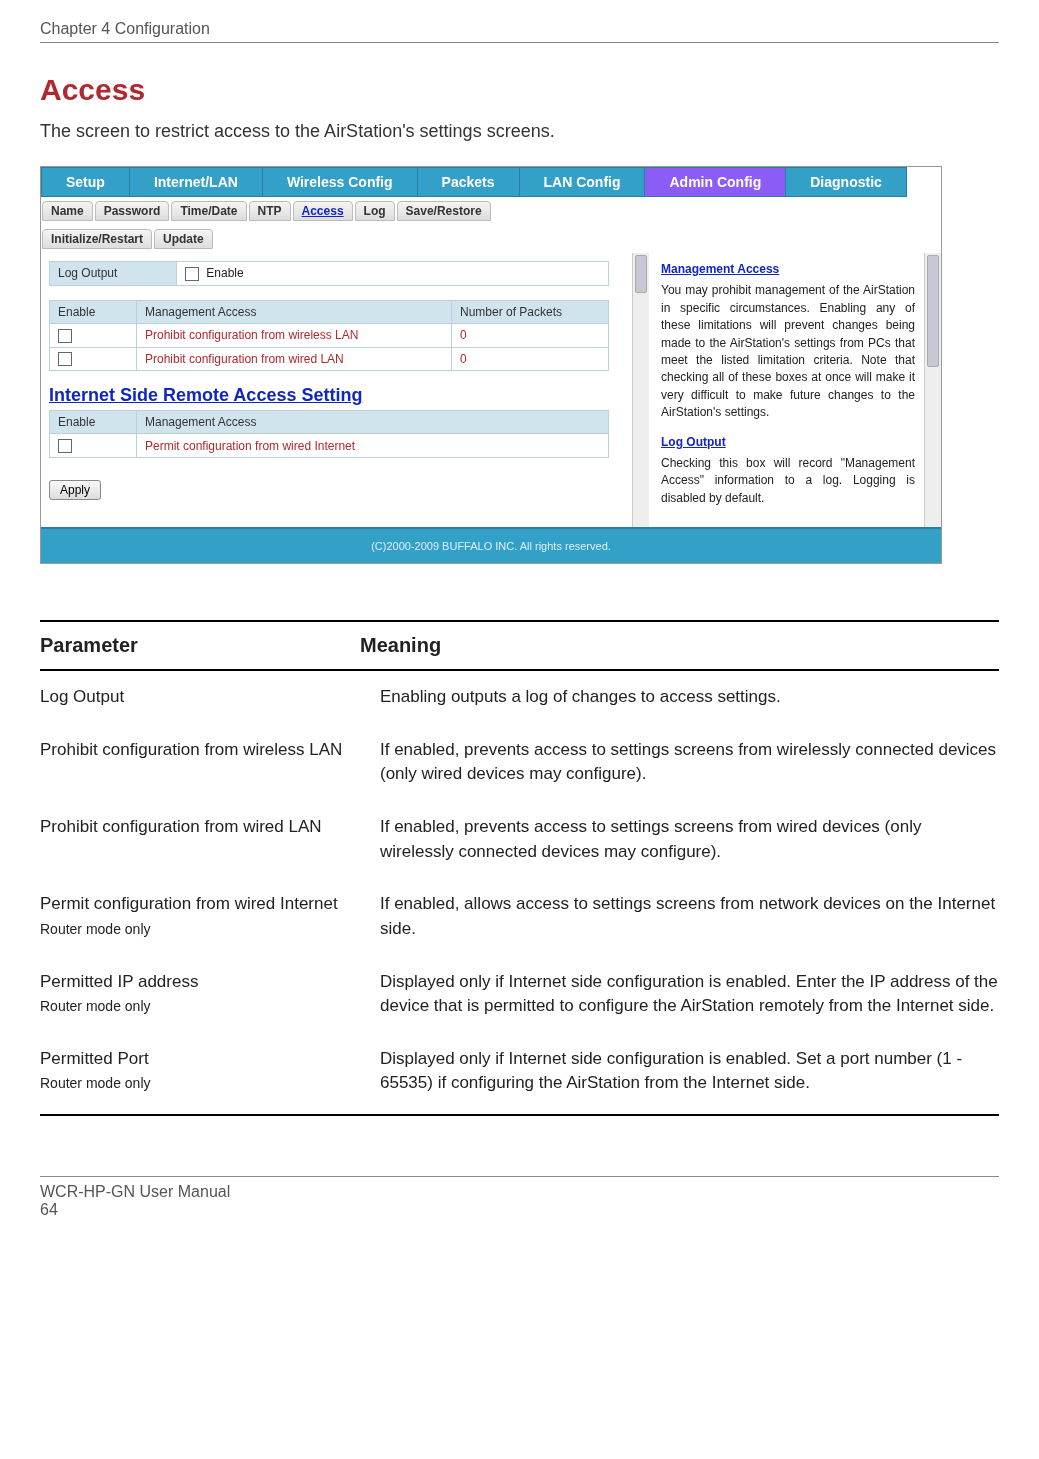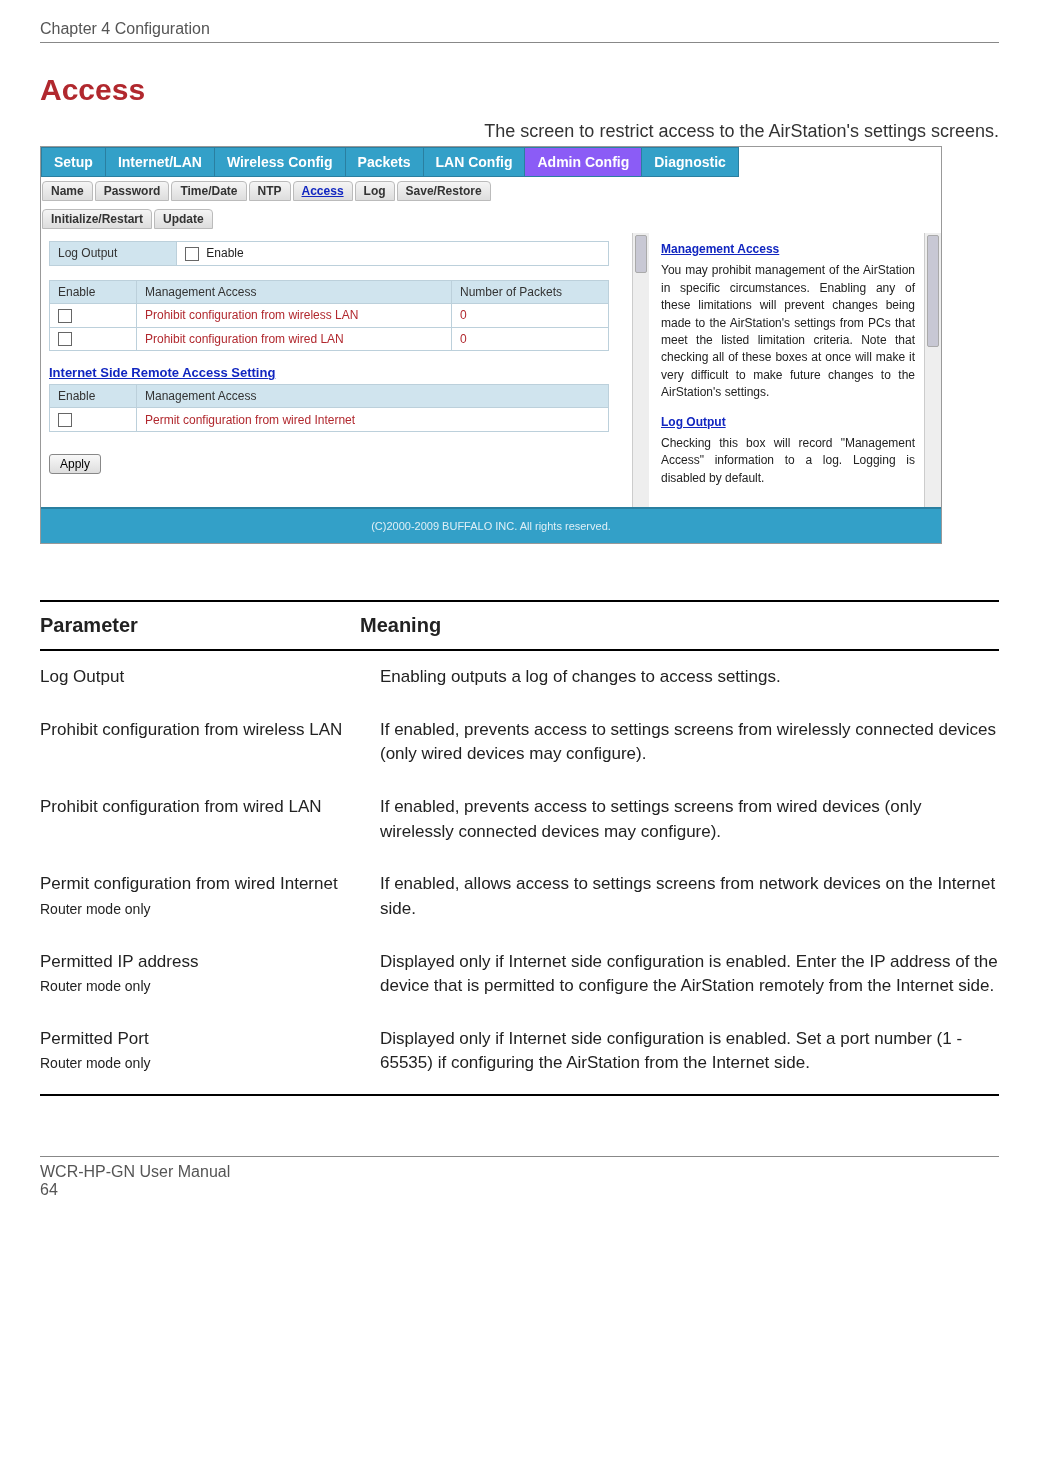--- a/index.html
+++ b/index.html
@@ -23,36 +23,35 @@
   }
   .section-title {
     font-size: 30px;
     font-weight: bold;
     color: #b1282e;
     margin: 0 0 14px 0;
   }
   .intro-text {
     font-size: 18px;
     color: #333;
-    margin-bottom: 4px;
-    text-align: right;
+    margin-bottom: 24px;
   }
   .screenshot {
     border: 1px solid #999;
     width: 900px;
     font-family: Tahoma, Arial, sans-serif;
     font-size: 12px;
   }
   .main-tabs {
     display: flex;
     width: 100%;
   }
   .main-tabs .tab {
     flex: 0 0 auto;
-    padding: 6px 12px;
+    padding: 6px 24px;
     background: #33a0c8;
     color: #fff;
     font-weight: bold;
     font-size: 14px;
     border: 1px solid #2a7fa0;
     border-right: none;
     text-align: left;
     white-space: nowrap;
   }
   .main-tabs .tab:last-child { border-right: 1px solid #2a7fa0; }
@@ -147,21 +146,21 @@
   .panel-table th {
     background: #d0e4ee;
     color: #333;
     font-weight: normal;
   }
   .red-text { color: #b1282e; }
   .num-col { text-align: right; }
   .section-label {
     color: #1126c0;
     font-weight: bold;
-    font-size: 13px;
+    font-size: 18px;
     margin: 14px 1px 4px 0;
     display: block;
     text-decoration: underline;
   }
   .apply-btn {
     background: linear-gradient(#f8f8f8,#ddd);
     border: 1px solid #888;
     border-radius: 3px;
     padding: 2px 10px;
     font-size: 12px;

